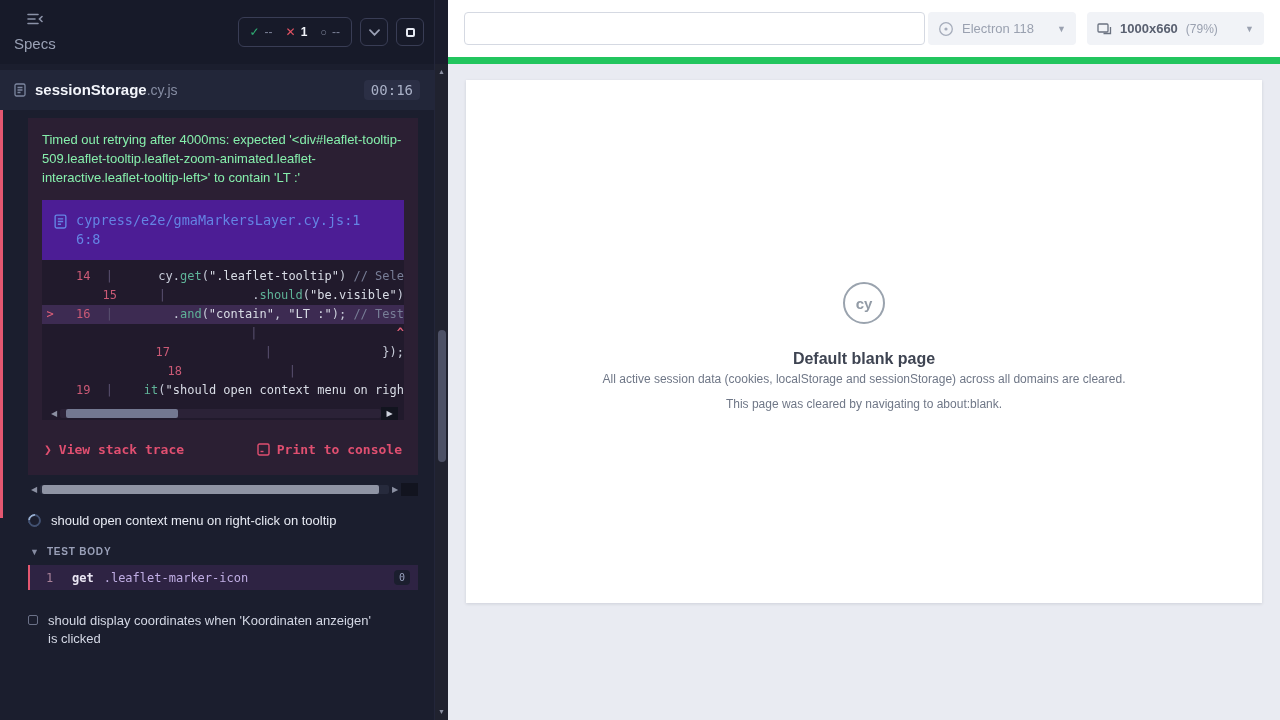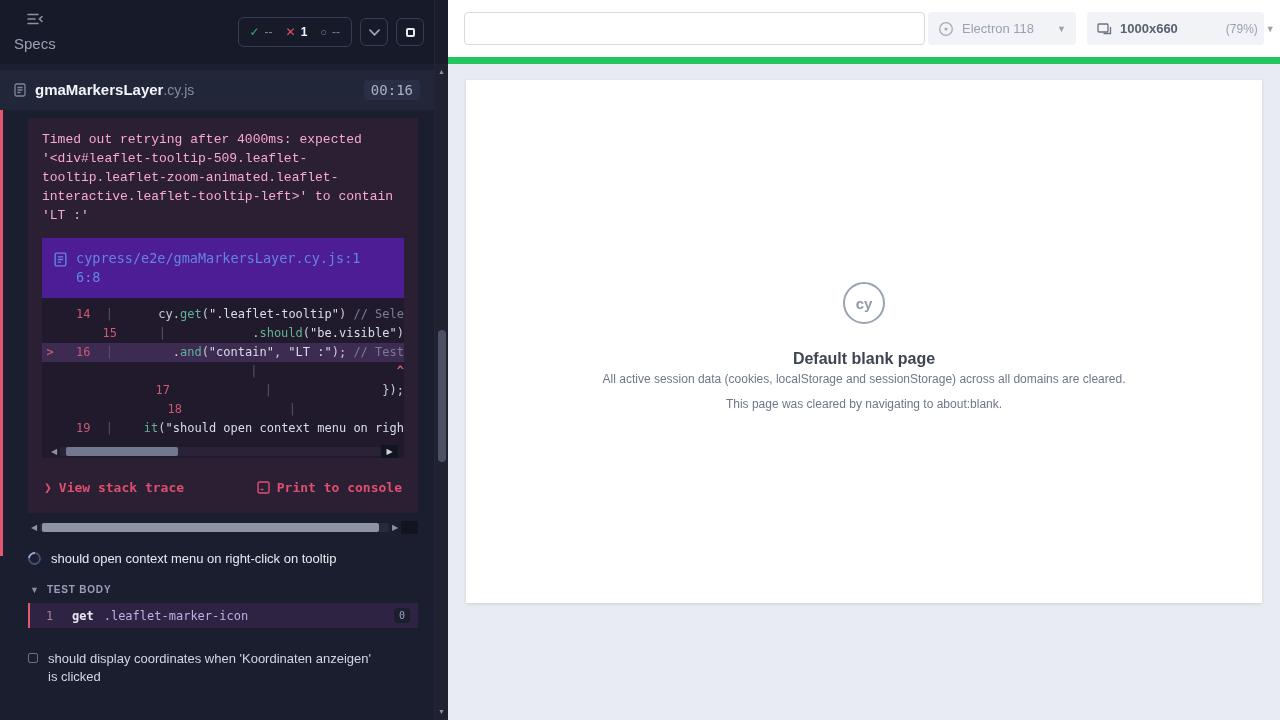--- a/index.html
+++ b/index.html
@@ -24,21 +24,21 @@
 
   .spec-row { height:40px; flex:none; margin-top:6px; background:#222639; display:flex; align-items:center; padding:0 14px; gap:9px; }
   .spec-name { color:#f2f4fa; font-weight:700; font-size:15px; }
   .spec-ext { color:#868da3; font-weight:400; font-size:14px; }
   .spec-time { margin-left:auto; background:#2b2f45; color:#aab1c7; border-radius:4px; padding:2px 7px; font-size:14px; }
 
   .attempt { position:relative; padding:8px 16px 0 28px; }
   .attempt::before { content:""; position:absolute; left:0; top:0; bottom:-22px; width:3px; background:#e45770; }
 
   .error-inner { background:#2b1f33; padding:12px 14px 4px; }
-  .error-msg { color:#f9a8d4; font-family:Liberation Mono, monospace; font-size:13px; line-height:19px; word-wrap:break-word; }
+  .error-msg { color:#86efac; font-family:Liberation Sans, sans-serif; font-size:13px; line-height:19px; word-wrap:break-word; }
 
   .code-frame { margin-top:13px; background:#211a2c; }
   .cf-header { display:flex; align-items:flex-start; gap:9px; padding:11px 12px; background:#4c1d95; }
   .cf-file { color:#6484e4; font-family:"DejaVu Sans Mono",monospace; font-size:13.5px; line-height:19px; max-width:300px; word-break:break-all; text-decoration:none; cursor:pointer; }
   .code-lines { padding:7px 0 4px; overflow:hidden; }
   .cline { display:flex; height:19px; line-height:19px; font-family:"DejaVu Sans Mono",monospace; font-size:12px; white-space:pre;justify-content:space-between; }
   .cline.hl { background:#3d2b52; }
   .cmark { width:16px; text-align:center; color:#e05f78; flex:none; }
   .cnum { width:24px; text-align:right; color:#cb5a76; flex:none; }
   .cpipe { padding:0 8px 0 7px; color:#5a5170; flex:none; }
@@ -88,21 +88,21 @@
 
   
   .main { flex:1; display:flex; flex-direction:column; }
   .topbar { height:64px; flex:none; background:#fff; border-bottom:7px solid #22c55e; display:flex; align-items:center; padding:0 16px; }
   .url-input { width:461px; height:33px; border:1px solid #d5d9e2; border-radius:4px; font-size:13px; padding:0 10px; color:#444; outline:none; font-family:"Liberation Sans",sans-serif; }
   .tb-spacer { flex:1; }
   .select { height:33px; background:#f1f3f7; border:none; border-radius:4px; display:flex; align-items:center; gap:8px; padding:0 10px; cursor:pointer; font-family:"Liberation Sans",sans-serif; }
   .browser-select { width:148px; color:#9aa1b0; font-size:13px; }
   .viewport-select { width:177px; margin-left:11px; }
   .vp-size { color:#596070; font-size:13px; font-weight:700; }
-  .vp-scale { color:#9aa1b0; font-size:12px;margin-left:40px; }
+  .vp-scale { color:#9aa1b0; font-size:12px; }
   .chev { color:#9aa1b0; font-size:9px; margin-left:auto; }
 
   .stage { flex:1; position:relative; overflow:hidden; }
   .aut-frame { width:796px; height:523px; margin:16px auto 0; background:#fff; box-shadow:0 1px 3px rgba(16,24,40,.12); }
   .blank { padding-top:202px; text-align:center; }
   .cy-logo { width:42px; height:42px; margin:0 auto; border:2px solid #9aa3ae; border-radius:50%; color:#929ba6; font-size:15px; font-weight:600; display:flex; align-items:center; justify-content:center; }
   .blank-title { margin-top:26px; font-size:16px; font-weight:700; color:#3e4452; }
   .blank-line { font-size:12px; color:#6f7787; }
   .blank-line.l1 { margin-top:11px; }
   .blank-line.l2 { margin-top:4px; }
@@ -154,21 +154,21 @@
     </header>
 
     <div class="spec-row">
       <span>
         <svg width="12" height="14" viewBox="0 0 12 14" fill="none" stroke="#7d87a0" stroke-width="1.3">
           <rect x="1" y="1" width="10" height="12" rx="1.5"></rect>
             <path d="M3.5 4.5h5M3.5 7h5M3.5 9.5h3"></path>
         </svg>
       </span>
       <span>
-        <span class="spec-name">gmaMarkersLayer</span><span class="spec-ext">.cy.js</span>
+        <span class="spec-name">sessionStorage</span><span class="spec-ext">.cy.js</span>
       </span>
       <span class="spec-time mono">00:16</span>
     </div>
 
     <div class="attempt">
       <div class="error-inner">
         <p class="error-msg">Timed out retrying after 4000ms: expected '&lt;div#leaflet-tooltip-509.leaflet-tooltip.leaflet-zoom-animated.leaflet-interactive.leaflet-tooltip-left&gt;' to contain 'LT :'</p>
 
         <div class="code-frame">
           <div class="cf-header">

